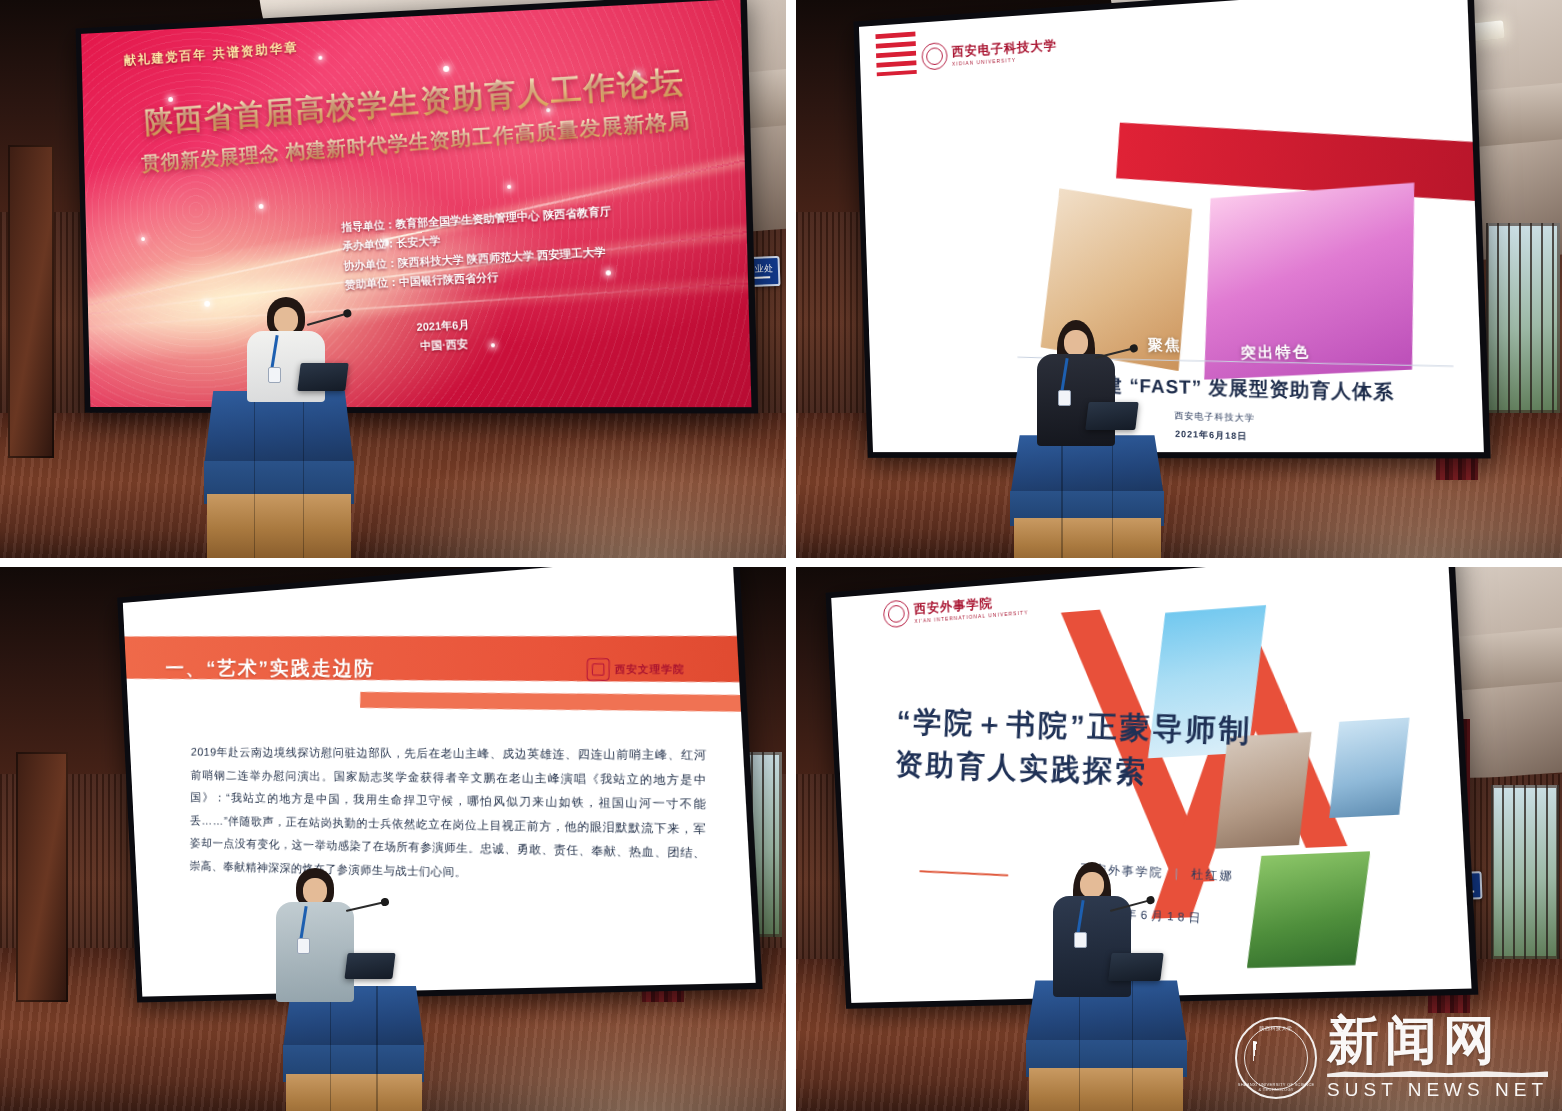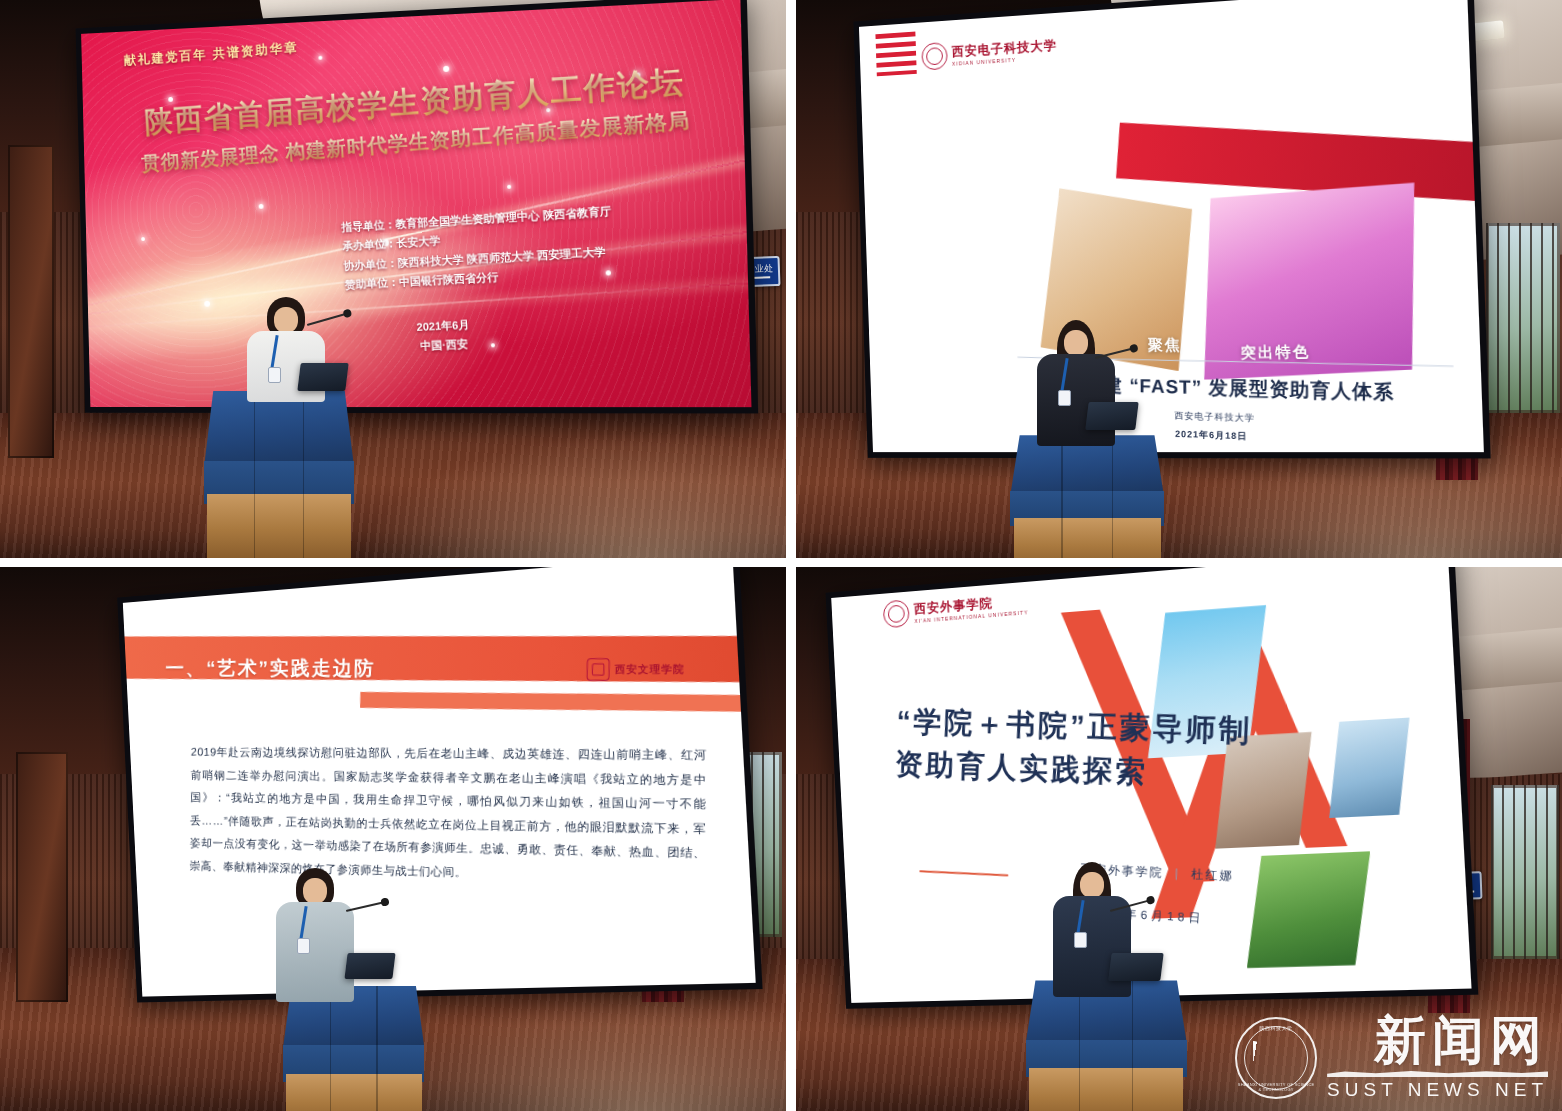--- a/index.html
+++ b/index.html
@@ -351,21 +351,21 @@
     clip-path:polygon(0 0,100% 30%,100% 100%,0 82%);
   }
   .wm-seal .topcn{
     position:absolute;left:0;right:0;top:6px;text-align:center;
     font-size:5px;color:rgba(255,255,255,.9);letter-spacing:.5px;
   }
   .wm-seal .boten{
     position:absolute;left:0;right:0;bottom:5px;text-align:center;
     font-size:4px;color:rgba(255,255,255,.85);letter-spacing:.3px;
   }
-  .wm-text{display:flex;flex-direction:column;align-items:flex-end;}
+  .wm-text{display:flex;flex-direction:column;align-items:flex-start;}
   .wm-cn{
     font-size:52px;font-weight:bold;color:rgba(255,255,255,.96);
     letter-spacing:6px;line-height:1;font-family:"Liberation Serif","DejaVu Serif",serif;
     text-shadow:0 1px 3px rgba(0,0,0,.25);
   }
   .wm-brush{
     width:100%;height:7px;margin:3px 0 2px;
     background:rgba(255,255,255,.9);
     clip-path:polygon(0 55%,8% 20%,22% 48%,38% 14%,55% 46%,72% 18%,88% 44%,100% 22%,100% 100%,0 100%);
   }

